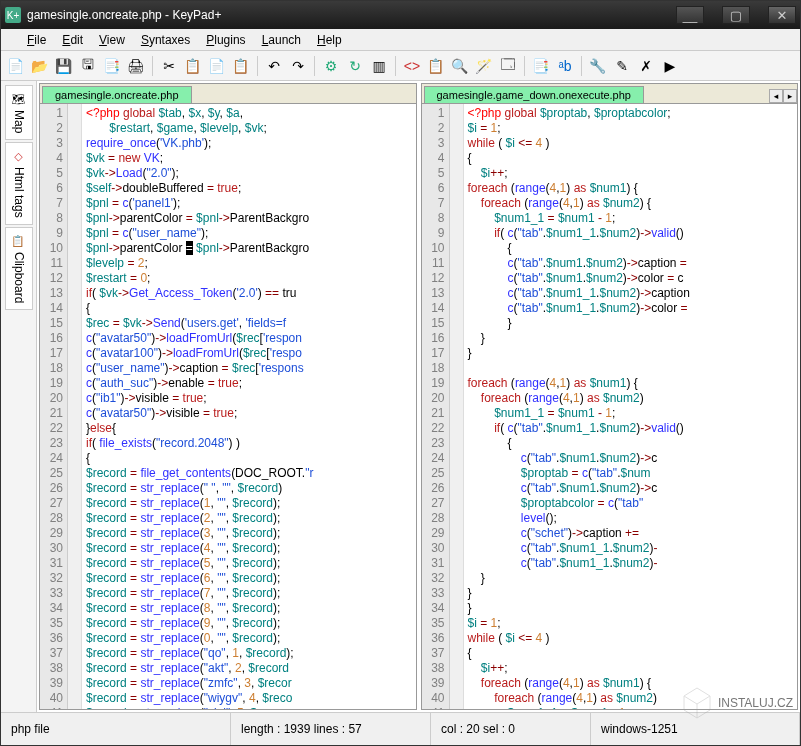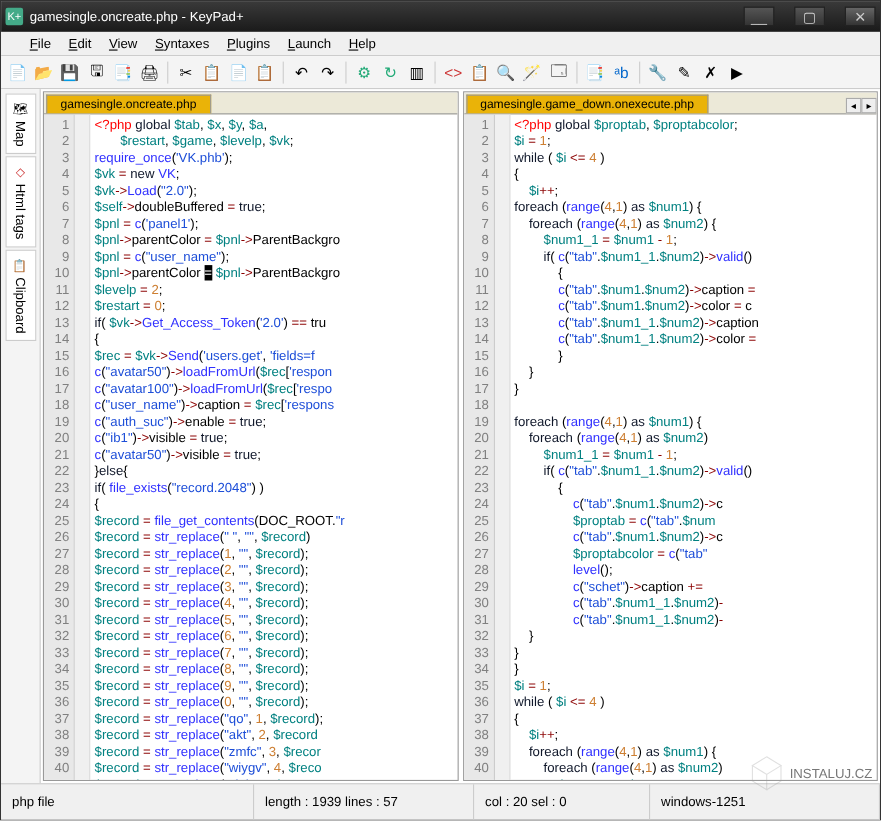--- a/index.html
+++ b/index.html
@@ -17,31 +17,31 @@
 .tb-btn{width:22px;height:22px;display:flex;align-items:center;justify-content:center;cursor:pointer;border:1px solid transparent;font-size:14px}
 .tb-sep{width:1px;height:20px;background:#ccc;margin:0 3px}
 .body-area{flex:1;display:flex;overflow:hidden}
 .sidebar{width:36px;background:#f4f4f4;border-right:1px solid #ccc;display:flex;flex-direction:column;align-items:center;padding-top:4px;gap:2px}
 .side-tab{width:28px;padding:6px 2px;writing-mode:vertical-lr;text-align:center;font-size:11px;background:#fff;border:1px solid #ccc;cursor:pointer;display:flex;align-items:center;gap:4px}
 .side-icon{writing-mode:horizontal-tb;width:14px;height:14px;display:inline-flex;align-items:center;justify-content:center;font-size:11px}
 .editor-area{flex:1;display:flex;flex-direction:column;overflow:hidden}
 .panes{flex:1;display:flex;overflow:hidden}
 .pane{flex:1;display:flex;flex-direction:column;border:1px solid #999;margin:2px;background:#fff;overflow:hidden}
 .tab-row{height:20px;background:#ece9d8;border-bottom:1px solid #999;display:flex;align-items:flex-end}
-.tab{background:#eab308;border:1px solid #999;border-bottom:none;padding:2px 12px;font-size:11px;margin-left:2px;cursor:pointer}
+.tab{background:#86efac;border:1px solid #999;border-bottom:none;padding:2px 12px;font-size:11px;margin-left:2px;cursor:pointer}
 .tab-arrows{margin-left:auto;display:flex}
 .tab-arrow{width:14px;height:14px;border:1px solid #aaa;background:#eee;font-size:9px;display:flex;align-items:center;justify-content:center;cursor:pointer}
 .code-area{flex:1;display:flex;overflow:hidden;font-family:Consolas,"Courier New",monospace;font-size:12px;line-height:15px}
 .gutter{width:28px;background:#e8e8e8;color:#808080;text-align:right;padding:2px 4px 2px 0;border-right:1px solid #ccc;user-select:none}
 .margin{width:14px;background:#f0f0f0;border-right:1px solid #ddd}
 .code{flex:1;padding:2px 4px;white-space:pre;overflow:hidden}
 .statusbar{height:33px;background:#f0f0f0;border-top:1px solid #ccc;display:flex;align-items:center}
 .status-cell{padding:0 10px;border-right:1px solid #ccc;height:100%;display:flex;align-items:center}
 .status-cell.wide{flex:1}
-.c-kw{color:#0f172a}
+.c-kw{color:#b91c1c}
 .c-var{color:#008080}
 .c-str{color:#1d4ed8}
 .c-num{color:#cd7f32}
 .c-op{color:#8b0000}
 .c-id{color:#3030ff}
 .c-tag{color:#ff0000}
 .watermark{position:absolute;right:8px;bottom:26px;font-size:11px;color:#777;font-family:Arial;display:flex;align-items:center;gap:4px}
 .watermark svg{opacity:0.3}
 </style>
 </head>

